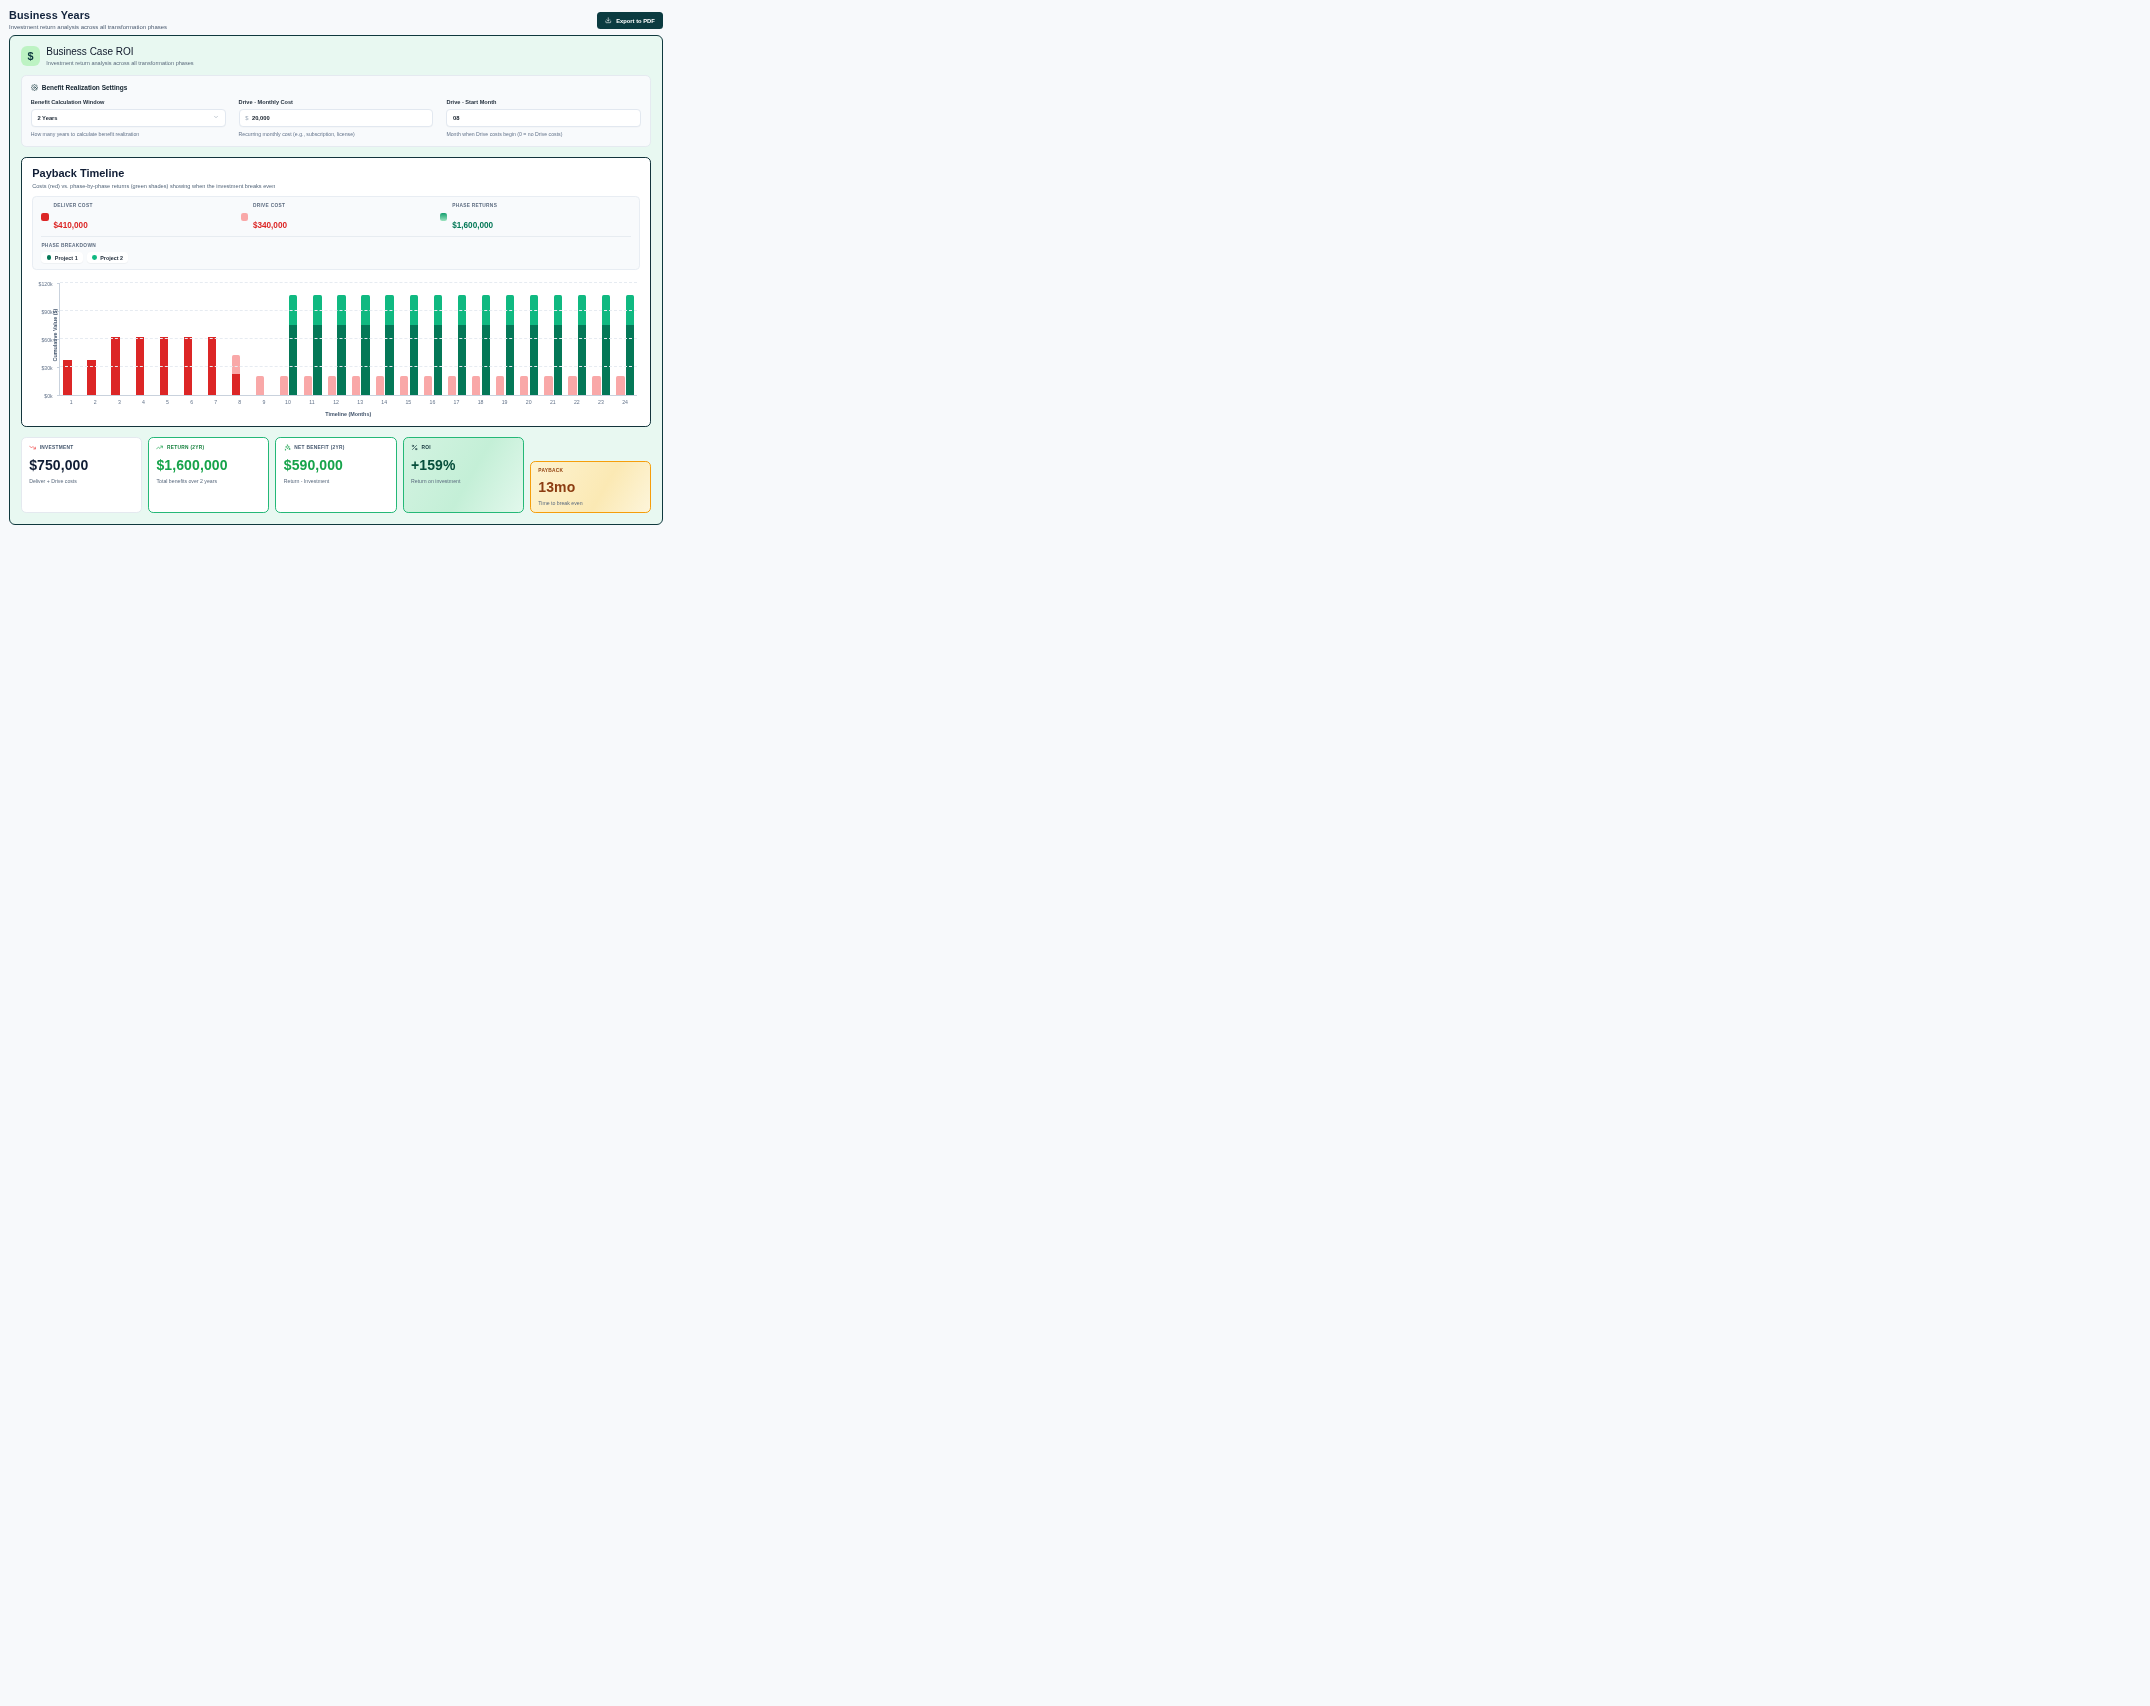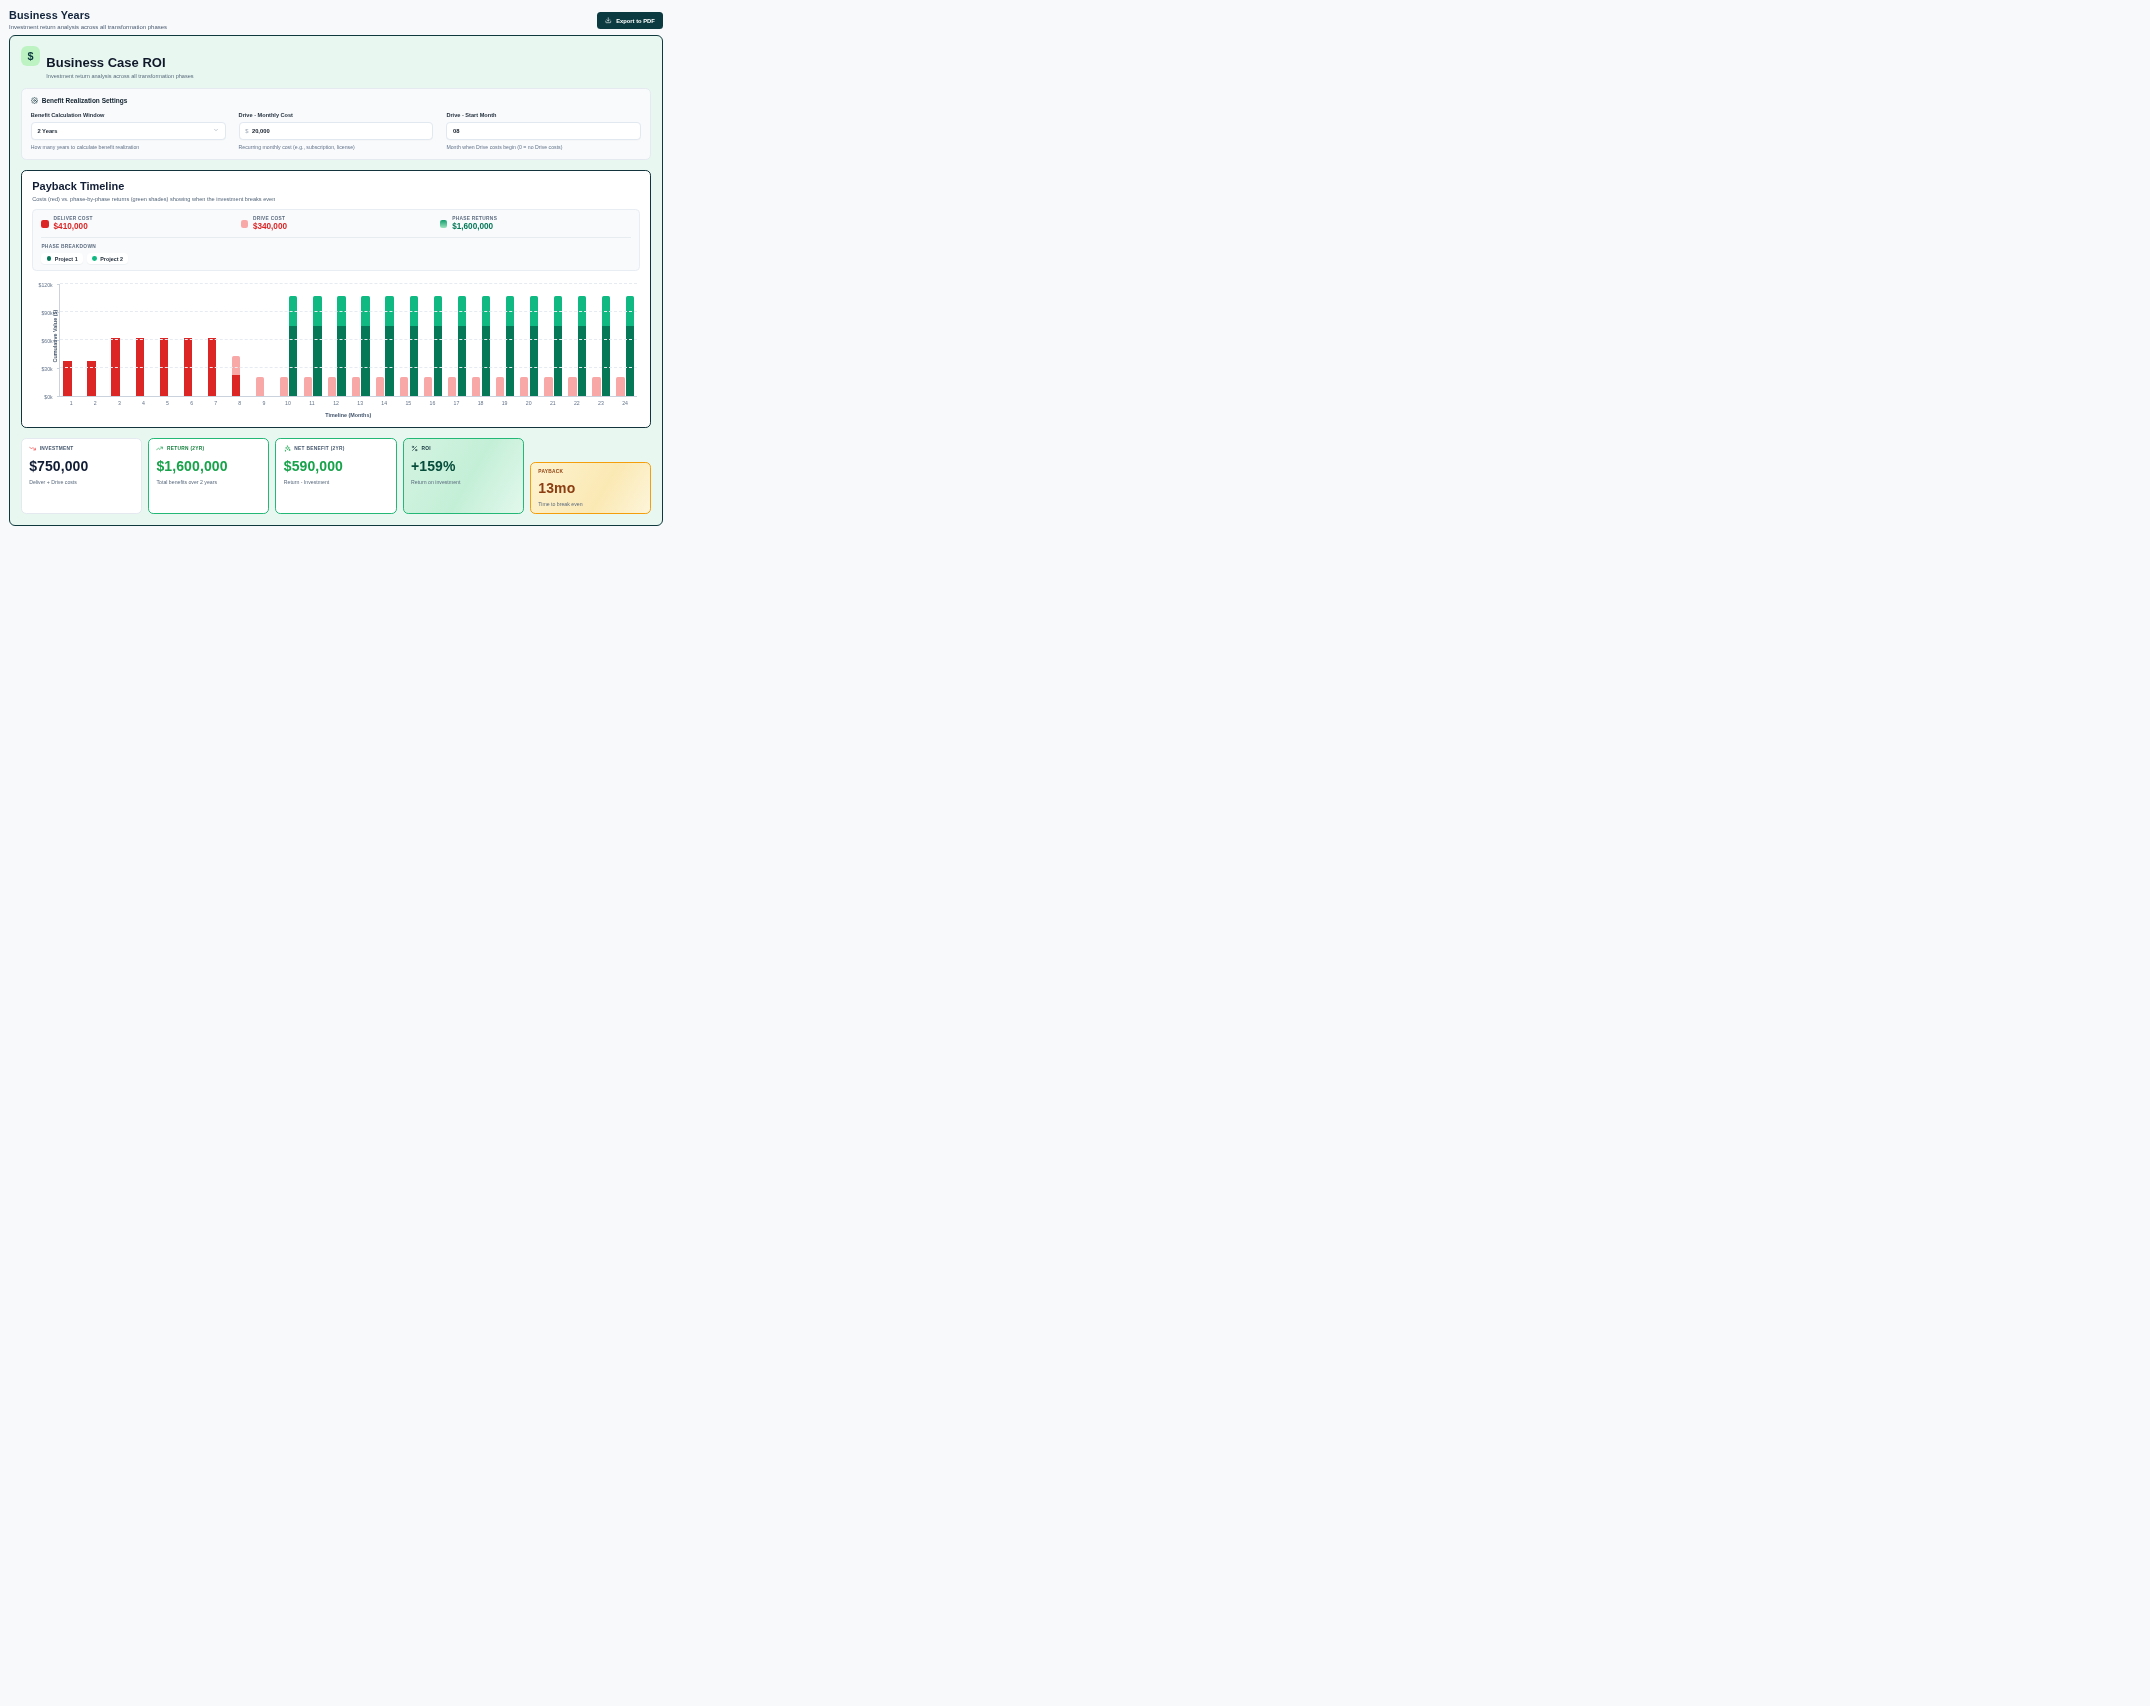--- a/index.html
+++ b/index.html
@@ -29,21 +29,21 @@
     padding:10.4px 10.8px 11.3px;
   }
 
   
   .roi-header { display:flex; align-items:flex-start; gap:6px; margin-bottom:9.5px; }
   .roi-icon {
     width:19.5px; height:19.5px; border-radius:6px; background:#bdf3c3;
     display:flex; align-items:center; justify-content:center;
     font-size:10.8px; font-weight:600; color:#0e3b40; flex:0 0 auto;
   }
-  .roi-title { font-size:13px; font-weight:700; color:#0f172a; margin-top:9px; }
+  .roi-title { font-size:10px; font-weight:400; color:#0f172a; margin-top:0; }
   .roi-sub { font-size:5.6px; color:#5b6b7d; margin-top:2.6px; }
 
   
   .settings-card {
     background:#f8fafc; border:0.4px solid #e5eaf0; border-radius:5.2px;
     padding:7.8px 9px 8.7px; margin-bottom:10.4px;
   }
   .settings-head { display:flex; align-items:center; gap:3.9px; font-size:6.5px; font-weight:700; color:#12222e; margin-bottom:7.8px; }
   .settings-head svg { display:block; }
   .settings-grid { display:grid; grid-template-columns:1fr 1fr 1fr; gap:13px; }
@@ -71,21 +71,21 @@
   .payback-sub { font-size:5.6px; color:#54667a; margin-top:3.5px; margin-bottom:7px; }
 
   .legend-card {
     background:#f8fafc; border:0.4px solid #e8edf3; border-radius:4.3px;
     padding:6.5px 8.2px 6px; margin-bottom:8.7px;
   }
   .legend-grid { display:grid; grid-template-columns:1fr 1fr 1fr; gap:8.7px; padding-bottom:6px; border-bottom:0.4px solid #e7ecf1; }
   .legend-item { display:flex; align-items:center; gap:4.8px; }
   .legend-swatch { width:7.4px; height:7.4px; border-radius:2.2px; flex:0 0 auto; }
   .legend-label { font-size:4.8px; font-weight:700; letter-spacing:0.3px; color:#5d6c80; }
-  .legend-value { font-size:8.2px; font-weight:800; margin-top:1px; }
+  .legend-value { font-size:8.2px; font-weight:800; margin-top:13px; }
   .breakdown-label { font-size:4.8px; font-weight:700; letter-spacing:0.3px; color:#5d6c80; margin:5.2px 0 4.3px; }
   .chips { display:flex; gap:3.9px; }
   .chip {
     background:#fff; border-radius:3.5px; padding:2.6px 5.2px;
     display:flex; align-items:center; gap:3.5px;
     box-shadow:0 0.4px 0.9px rgba(15,23,42,.08); font-size:5.4px; font-weight:600; color:#1e2a38;
   }
   .chip .dot { width:4.8px; height:4.8px; border-radius:50%; }
 
   

